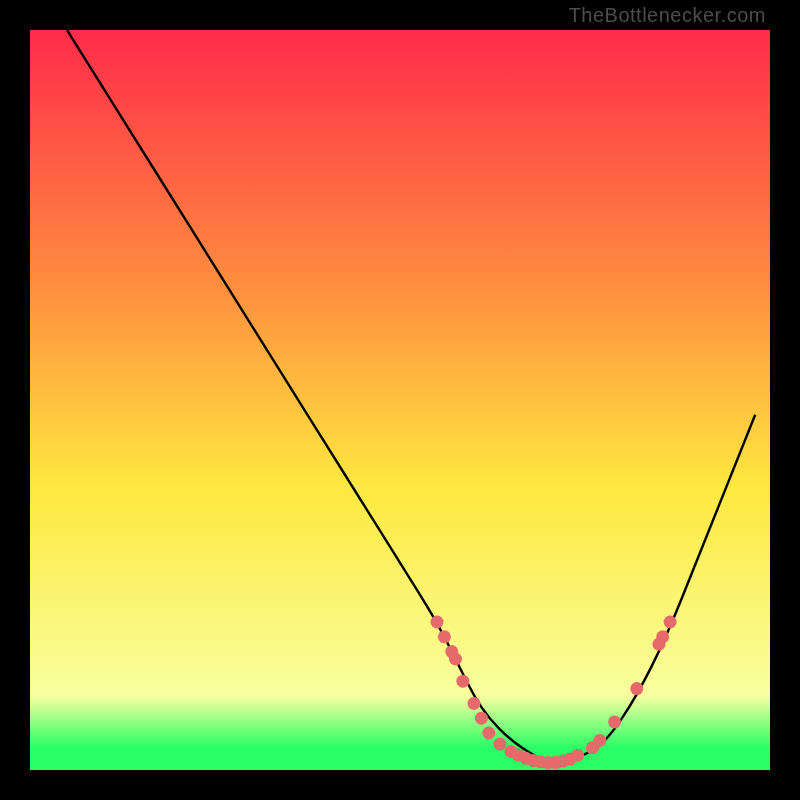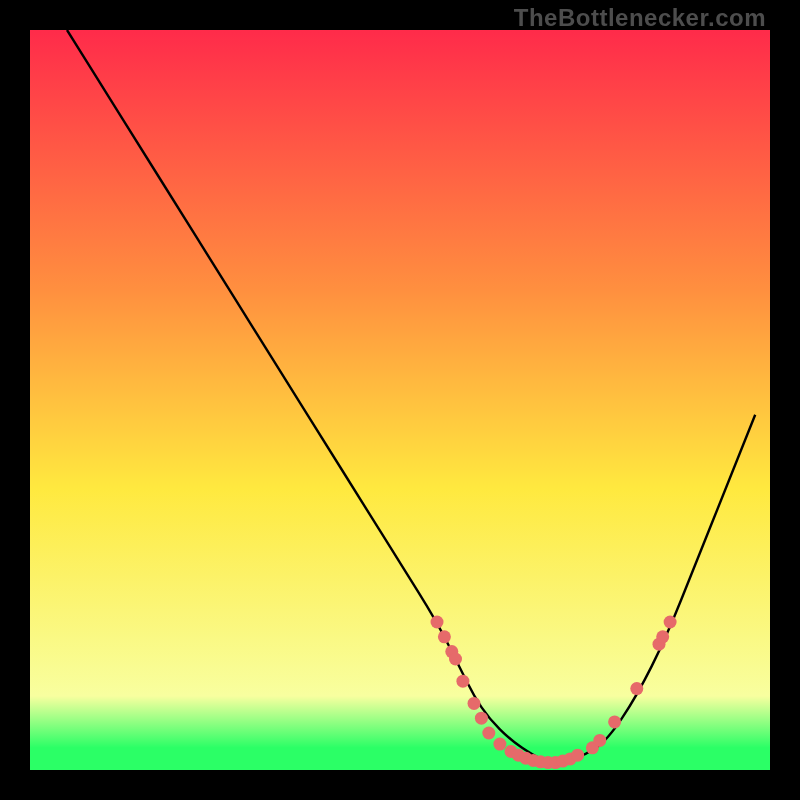--- a/index.html
+++ b/index.html
@@ -24,22 +24,22 @@
     left: 0;
     top: 0;
     width: 740px;
     height: 740px;
   }
   .watermark {
     position: absolute;
     top: 4px;
     right: 34px;
     color: #4d4d4d;
-    font-size: 24px;
-    font-weight: 700;
+    font-size: 20px;
+    font-weight: 400;
     letter-spacing: 0.5px;
   }
   svg { display: block; }
 </style>
 </head>
 <body>
 
 <div class="frame">
   <svg class="plot-area" viewBox="0 0 740 740" width="740" height="740" preserveAspectRatio="none">
     <defs>

